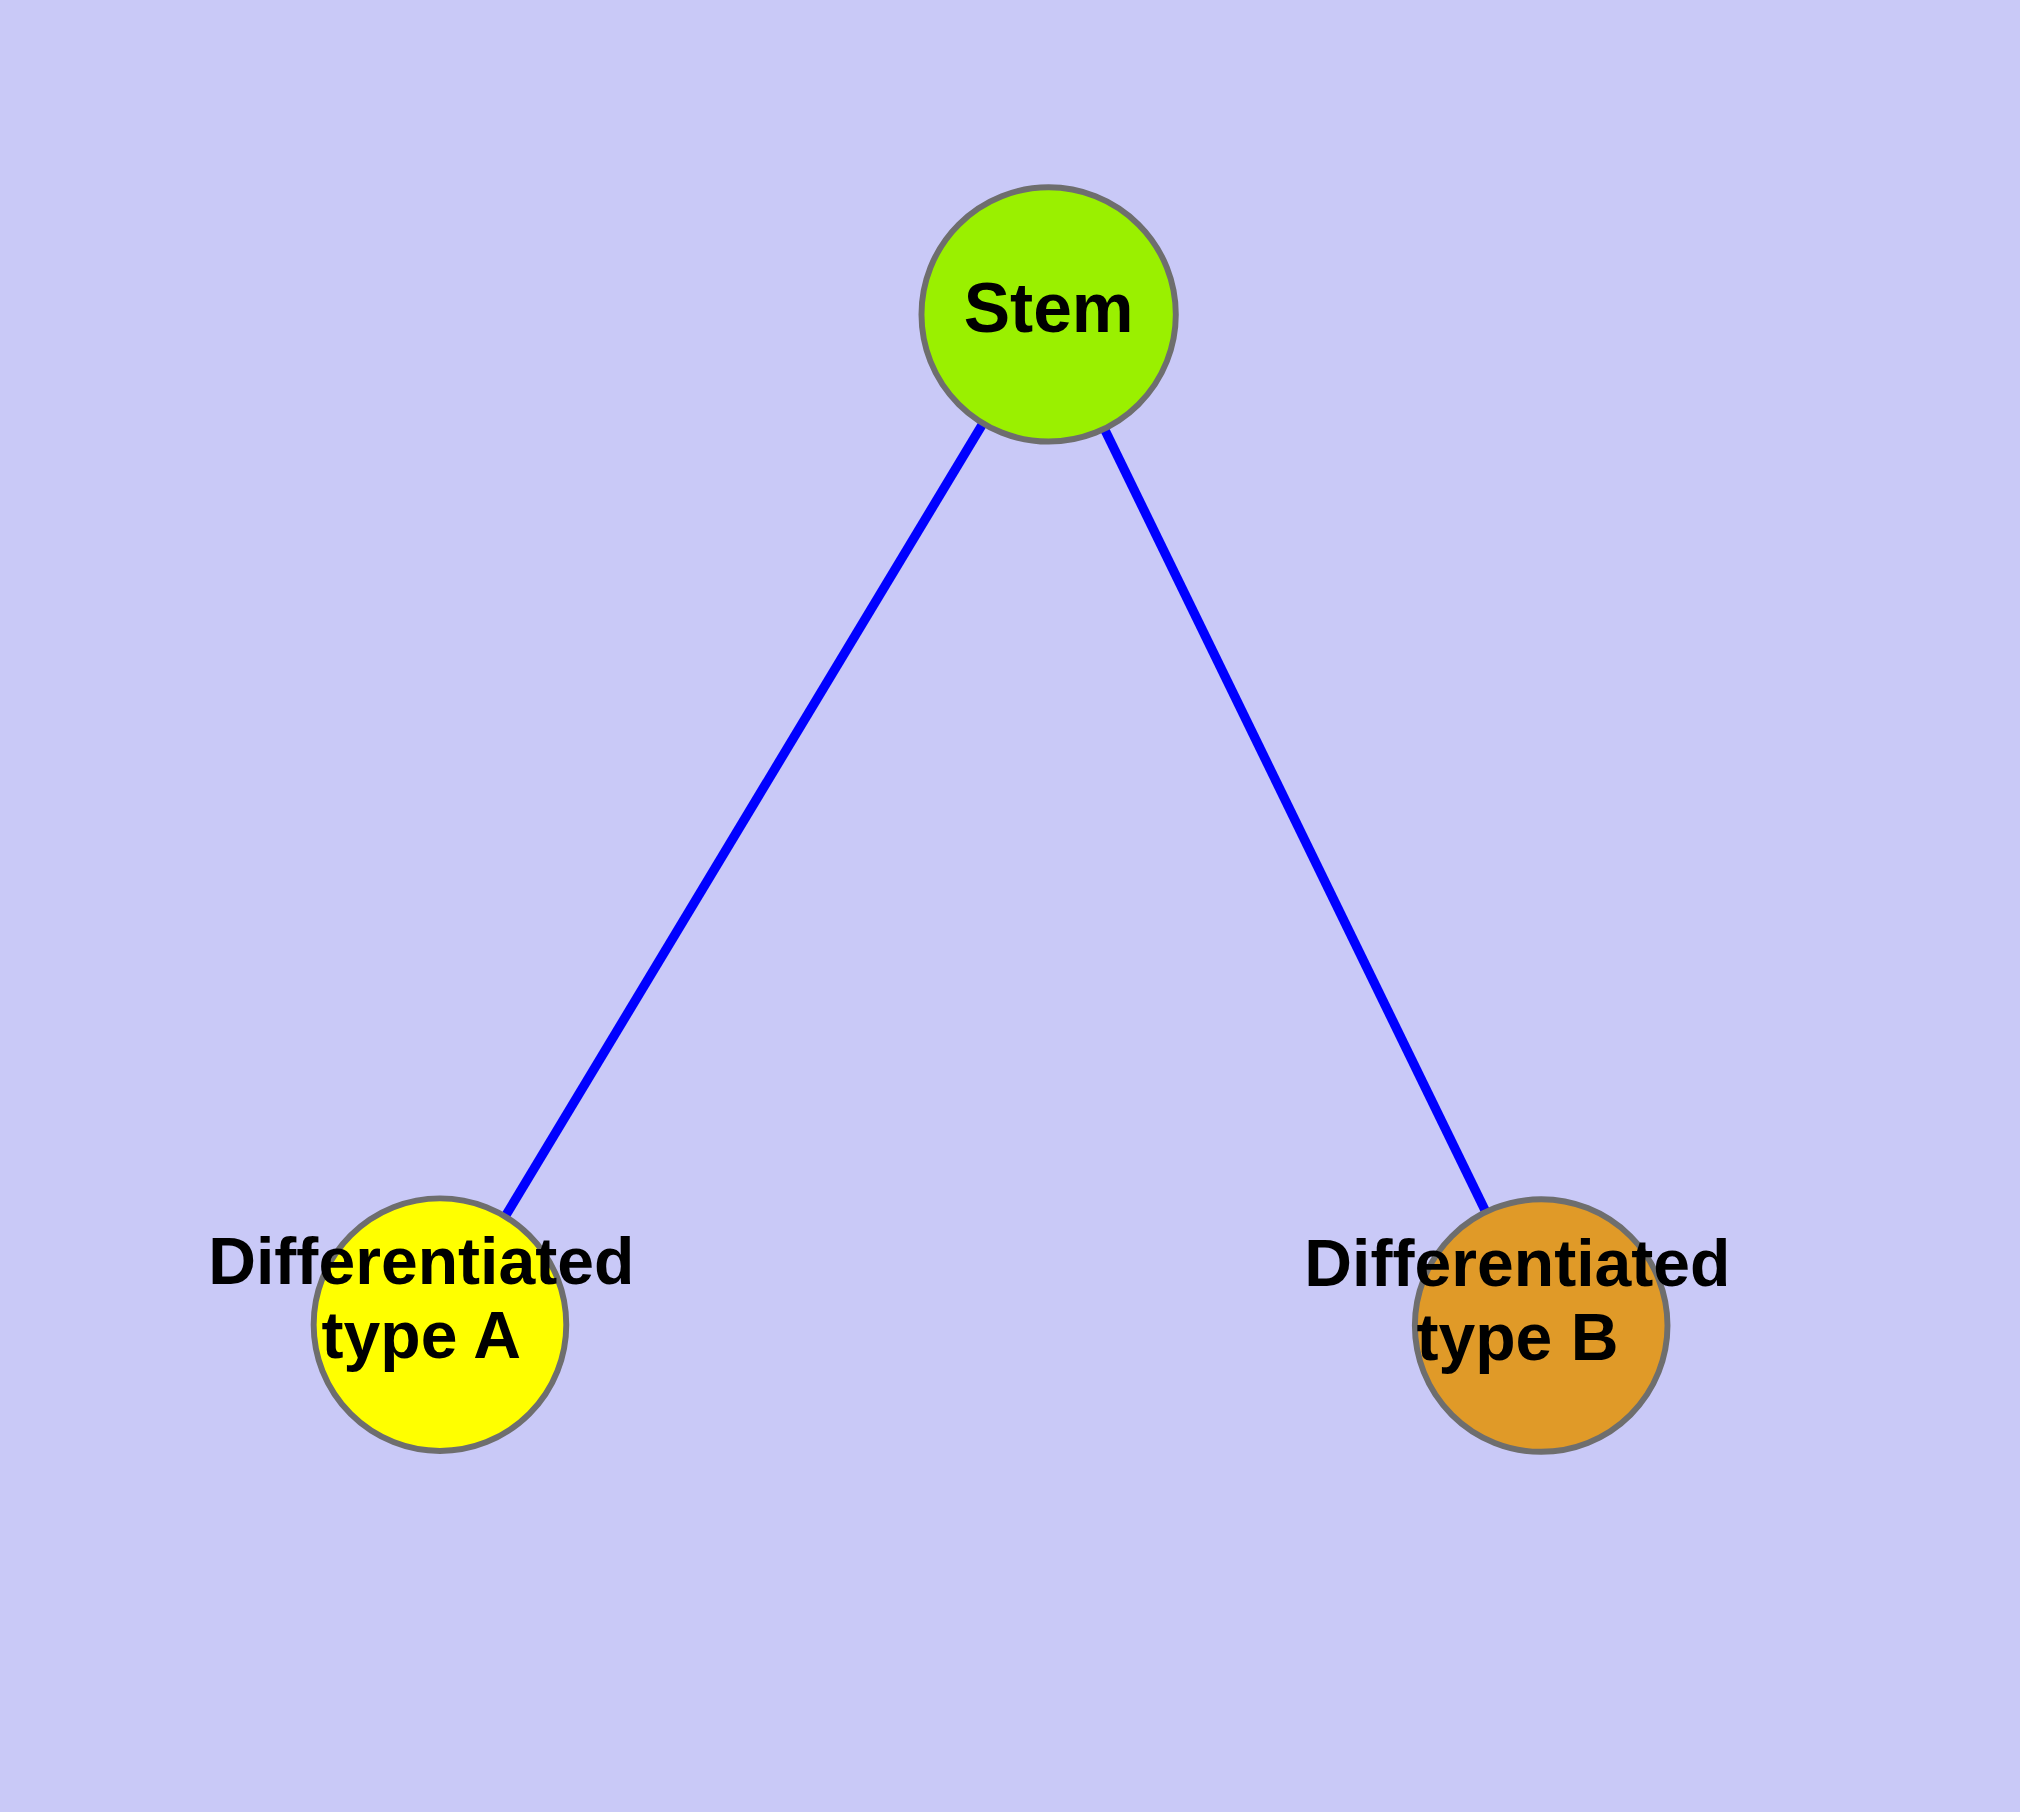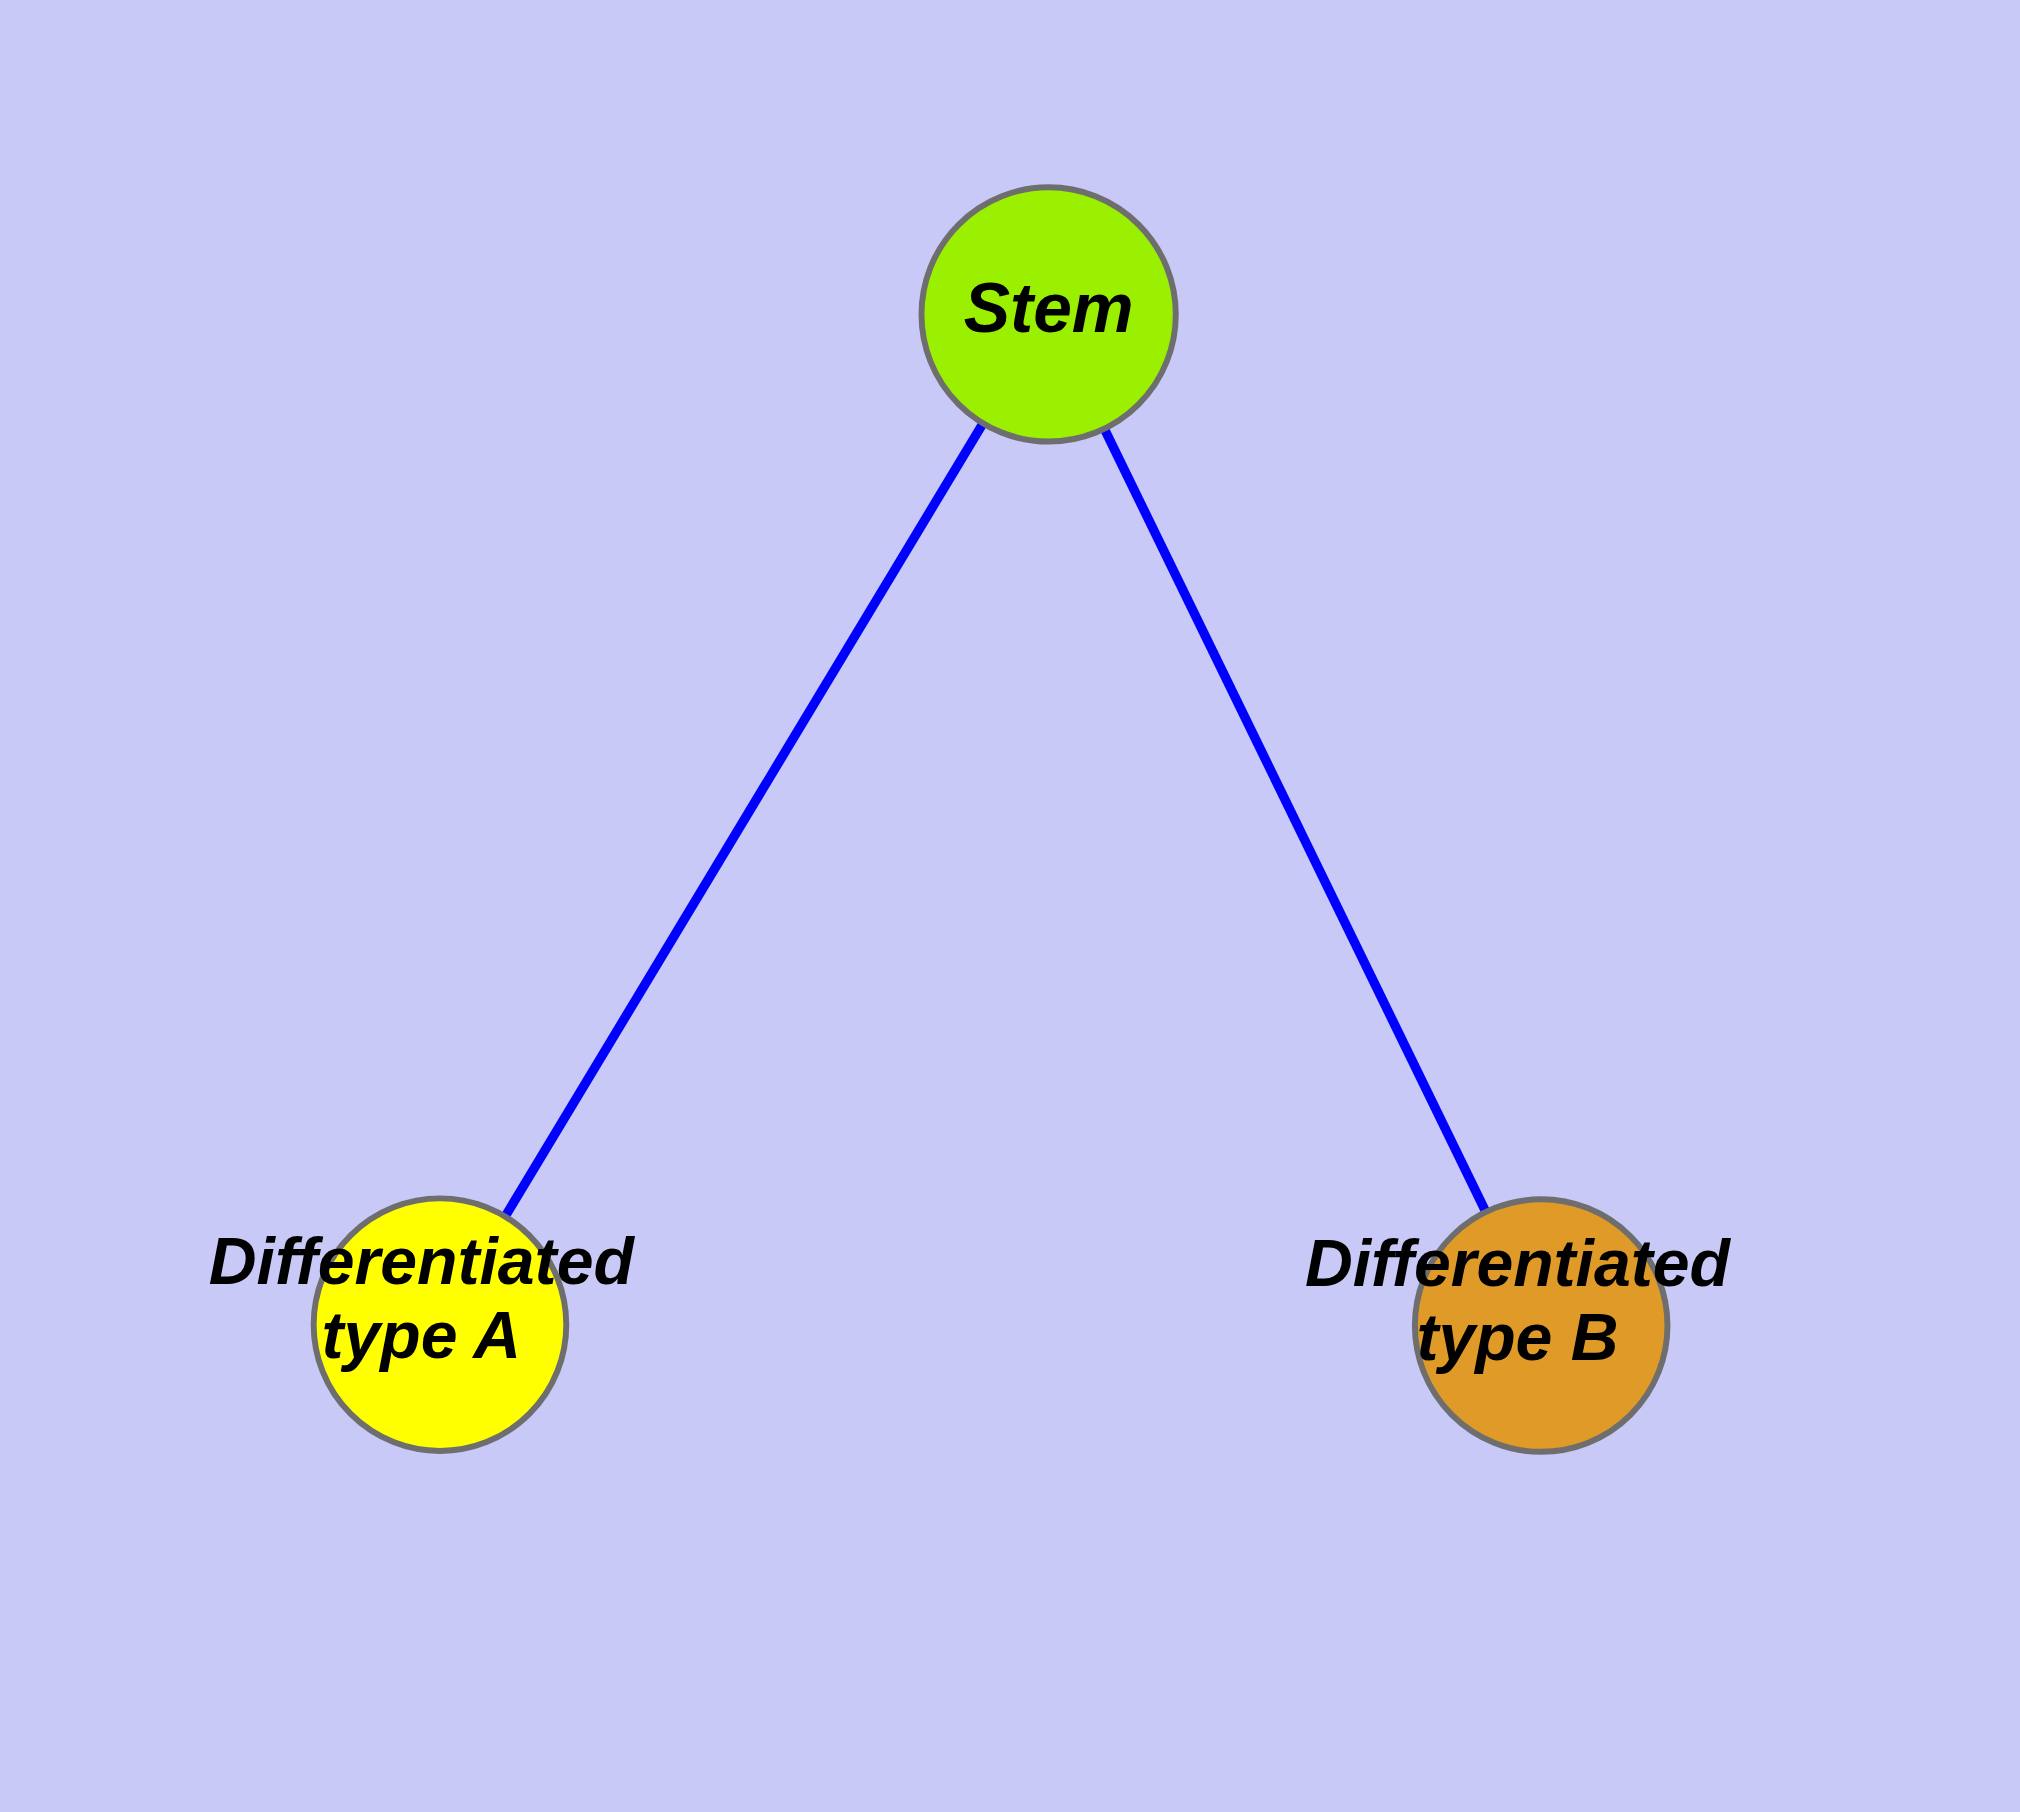--- a/index.html
+++ b/index.html
@@ -6,21 +6,20 @@
     margin: 0;
     padding: 0;
     background: #ffffff;
   }
   #canvas-root {
     position: relative;
     width: 2021px;
     height: 1812px;
     overflow: hidden;
     font-family: "Liberation Sans", sans-serif;
-    font-style: italic;
   }
   #graph-svg {
     position: absolute;
     top: 0;
     left: 0;
     width: 2021px;
     height: 1812px;
     display: block;
   }
   .node-label-text {

